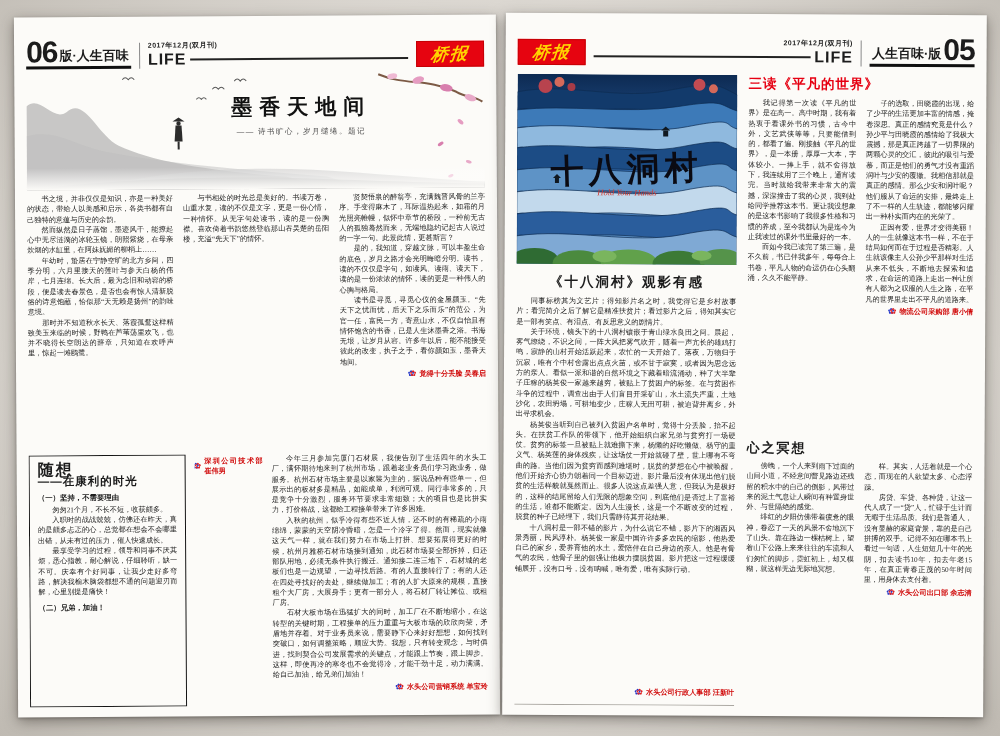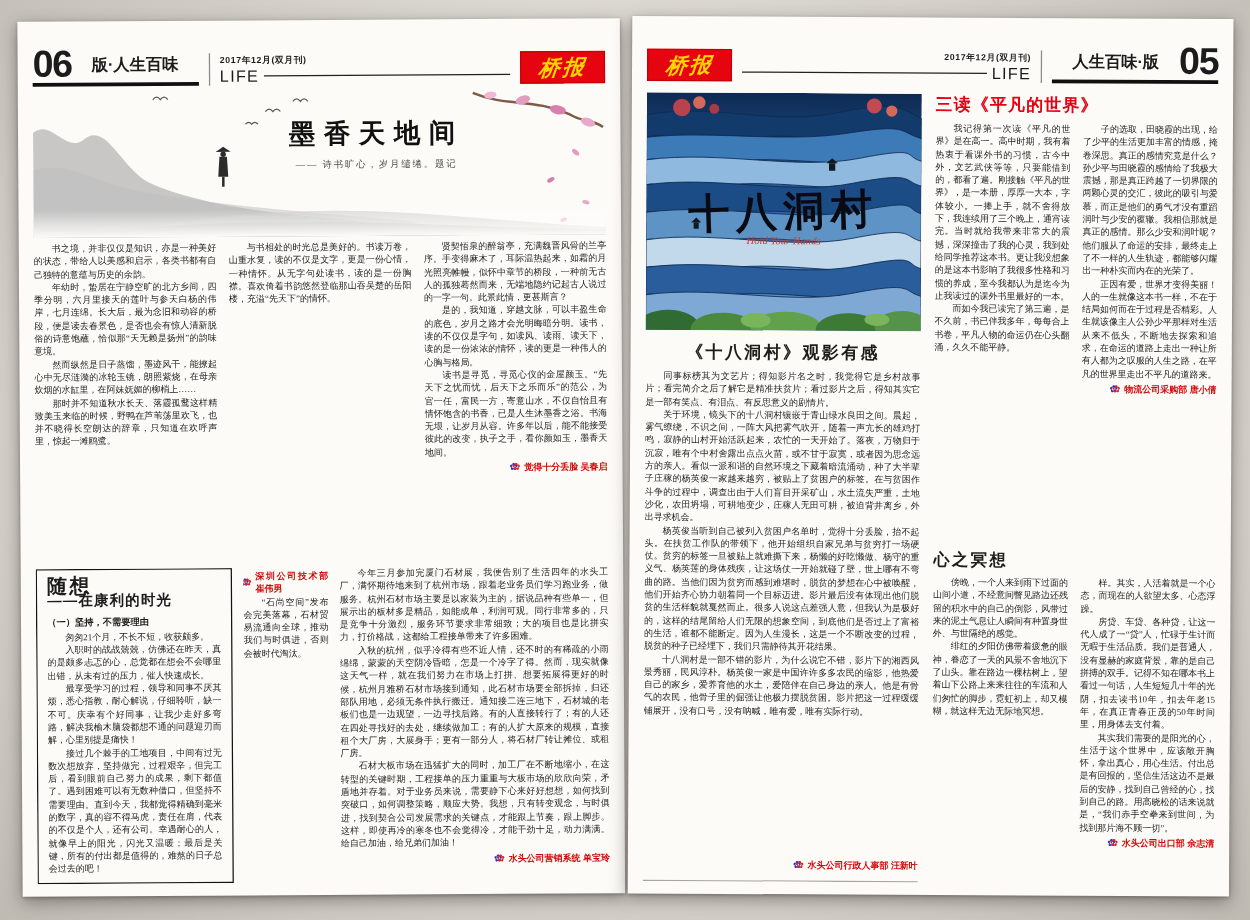--- a/index.html
+++ b/index.html
@@ -12,28 +12,28 @@
   .page{
     position:absolute;background:#fcfbf8;
     box-shadow:0 4px 14px rgba(55,50,44,.5), 0 1px 3px rgba(0,0,0,.3);
   }
   #page6{left:16px;top:16px;width:482px;height:700px;transform:rotate(-.35deg);}
   #page7{left:504px;top:14px;width:481px;height:702px;transform:rotate(.3deg);}
   .inner{position:absolute;inset:0;padding:10px 12px;box-sizing:border-box;display:flex;flex-direction:column;}
 
   
   .mast-row{display:flex;align-items:flex-end;gap:8px;height:42px;flex:none;}
-  .mast{display:flex;align-items:center;border-bottom:3px solid #101010;padding-bottom:1px;white-space:nowrap;}
+  .mast{display:flex;align-items:flex-end;border-bottom:3px solid #101010;padding-bottom:1px;white-space:nowrap;}
   .mast .num{font-family:"Liberation Sans","DejaVu Sans",sans-serif;font-size:30px;font-weight:900;line-height:.9;letter-spacing:-1px;}
-  .mast .sec{font-family:Liberation Sans, sans-serif;font-size:13px;font-weight:900;margin:0 16px;}
+  .mast .sec{font-family:Liberation Sans, sans-serif;font-size:13px;font-weight:900;margin:0 2px;}
   .vdiv{width:1px;height:26px;background:#8a8a8a;flex:none;}
   .datecol{display:flex;flex-direction:column;justify-content:flex-end;font-family:"Liberation Sans","DejaVu Sans",sans-serif;}
   .datecol .date{font-size:7px;font-weight:700;letter-spacing:.5px;}
   .liferow{display:flex;align-items:center;gap:4px;}
-  .liferow .life{font-size:13px;font-weight:400;letter-spacing:1px;}
+  .liferow .life{font-size:16px;font-weight:700;letter-spacing:1px;}
   .hline{height:1.5px;background:#222;flex:1;}
   .grow{flex:1;}
   .logo{
     flex:none;width:68px;height:26px;background:#e60410;display:flex;align-items:center;justify-content:center;
     box-shadow:0 0 0 1px #c40005 inset;
   }
   .logo span{
     color:#ffd400;font-size:17px;font-weight:900;font-style:italic;letter-spacing:2px;
     transform:skewX(-8deg) rotate(-2deg);font-family:"Liberation Serif","DejaVu Serif",serif;
   }
@@ -140,22 +140,22 @@
       </svg>
       <div class="hero-text">
         <div class="hero-title">墨香天地间</div>
         <div class="hero-sub">—— 诗书旷心，岁月缱绻。题记</div>
       </div>
     </div>
 
     <div class="cols a1cols bodytext">
       <div class="col">
           <p class="para">书之境，并非仅仅是知识，亦是一种美好的状态，带给人以美感和启示，各类书都有自己独特的意蕴与历史的余韵。</p>
+          <p class="para">然而纵然是日子蒸馏，墨迹风干，能撩起心中无尽涟漪的冰轮玉镜，朗照紫烧，在母亲炊烟的水缸里，在阿妹妩媚的柳梢上……</p>
           <p class="para">年幼时，蛰居在宁静空旷的北方乡间，四季分明，六月里接天的莲叶与参天白杨的伟岸，七月连绵。长大后，最为念旧和动容的桥段，便是读去春景色，是否也会有惊人清新脱俗的诗意饱蘸，恰似那“天无赖是扬州”的韵味意境。</p>
-          <p class="para">然而纵然是日子蒸馏，墨迹风干，能撩起心中无尽涟漪的冰轮玉镜，朗照紫烧，在母亲炊烟的水缸里，在阿妹妩媚的柳梢上……</p>
           <p class="para">那时并不知道秋水长天、落霞孤鹜这样精致美玉来临的时候，野鸭在芦苇荡里欢飞，也并不晓得长空朗达的辞章，只知道在欢呼声里，惊起一滩鸥鹭。</p>
         </div>
       <div class="col">
           <p class="para">与书相处的时光总是美好的。书读万卷，山重水复，读的不仅是文字，更是一份心情，一种情怀。从无字句处读书，读的是一份胸襟。喜欢倚着书韵悠然登临那山吞吴楚的岳阳楼，充溢“先天下”的情怀。</p>
         </div>
       <div class="col">
         <div>
             <p class="para">贤契悟泉的醉翁亭，充满魏晋风骨的兰亭序。手变得麻木了，耳际温热起来，如霜的月光照亮帷幔，似怀中章节的桥段，一种前无古人的孤独蓦然而来，无端地隐约记起古人说过的一字一句。此景此情，更甚斯言？</p>
             <p class="para">是的，我知道，穿越文脉，可以丰盈生命的底色，岁月之路才会光明晦暗分明。读书，读的不仅仅是字句，如读风、读雨、读天下，读的是一份浓浓的情怀，读的更是一种伟人的心胸与格局。</p>
             <p class="para">读书是寻觅，寻觅心仪的金屋颜玉。“先天下之忧而忧，后天下之乐而乐”的范公，为官一任，富民一方，寄意山水，不仅自怡且有情怀饱含的书香，已是人生沐墨香之浴。书海无垠，让岁月从容。许多年以后，能不能接受彼此的改变，执子之手，看你颜如玉，墨香天地间。</p>
@@ -169,33 +169,29 @@
 
     <div class="bottom">
       <div class="box bodytext">
         <div class="box-title">随想</div>
         <div class="box-sub">——在康利的时光</div>
         <div class="bh">（一）坚持，不需要理由</div>
         <div>
             <p class="para">匆匆21个月，不长不短，收获颇多。</p>
             <p class="para">入职时的战战兢兢，仿佛还在昨天，真的是颇多忐忑的心，总觉都在想会不会哪里出错，从未有过的压力，催人快速成长。</p>
             <p class="para">最享受学习的过程，领导和同事不厌其烦，悉心指教，耐心解说，仔细聆听，缺一不可。庆幸有个好同事，让我少走好多弯路，解决我榆木脑袋都想不通的问题迎刃而解，心里别提是痛快！</p>
-            <p class="para">接过几个棘手的工地项目，中间有过无数次想放弃，坚持做完，过程艰辛，但完工后，看到眼前自己努力的成果，剩下都值了。遇到困难可以有无数种借口，但坚持不需要理由。直到今天，我都觉得精确到毫米的数字，真的容不得马虎，责任在肩，代表的不仅是个人，还有公司。幸遇耐心的人，就像早上的阳光，闪光又温暖；最后是关键，所有的付出都是值得的，难熬的日子总会过去的吧！</p>
           </div>
         <div class="bh">（二）兄弟，加油！</div>
 
       </div>
       <div class="colA bodytext">
         <div class="sig">
           <span class="flower">✿</span>
           <span>深圳公司技术部 崔伟男</span>
         </div>
-        <div>
-            <p class="para">“石尚空间”发布会完美落幕，石材贸易流通向全球，推动我们与时俱进，否则会被时代淘汰。</p>
-          </div>
       </div>
       <div class="wideCol bodytext">
         <div>
             <p class="para">今年三月参加完厦门石材展，我便告别了生活四年的水头工厂，满怀期待地来到了杭州市场，跟着老业务员们学习跑业务，做服务。杭州石材市场主要是以家装为主的，据说品种有些单一，但展示出的板材多是精品，如能成单，利润可观。同行非常多的，只是竞争十分激烈，服务环节要求非常细致；大的项目也是比拼实力，打价格战，这都给工程接单带来了许多困难。</p>
             <p class="para">入秋的杭州，似乎冷得有些不近人情，还不时的有稀疏的小雨绵绵，蒙蒙的天空阴冷昏暗，怎是一个冷字了得。然而，现实就像这天气一样，就在我们努力在市场上打拼、想要拓展得更好的时候，杭州月雅桥石材市场接到通知，此石材市场要全部拆掉，归还部队用地，必须无条件执行搬迁。通知接二连三地下，石材城的老板们也是一边观望，一边寻找后路。有的人直接转行了；有的人还在四处寻找好的去处，继续做加工；有的人扩大原来的规模，直接租个大厂房，大展身手；更有一部分人，将石材厂转让摊位、或租厂房。</p>
             <p class="para">石材大板市场在迅猛扩大的同时，加工厂在不断地缩小，在这转型的关键时期，工程接单的压力重重与大板市场的欣欣向荣，矛盾地并存着。对于业务员来说，需要静下心来好好想想，如何找到突破口，如何调整策略，顺应大势。我想，只有转变观念，与时俱进，找到契合公司发展需求的关键点，才能跟上节奏，跟上脚步。这样，即使再冷的寒冬也不会觉得冷，才能干劲十足，动力满满。给自己加油，给兄弟们加油！</p>
           </div>
         <div class="sig">
           <span class="flower">✿</span>
           <span>水头公司营销系统 单宝玲</span>
@@ -308,21 +304,20 @@
         <div class="mx-title">心之冥想</div>
         <div class="cols mx-cols bodytext">
           <div class="col">
               <p class="para">傍晚，一个人来到雨下过面的山间小道，不经意间瞥见路边还残留的积水中的自己的倒影，风带过来的泥土气息让人瞬间有种置身世外、与世隔绝的感觉。</p>
               <p class="para">绯红的夕阳仿佛带着疲惫的眼神，眷恋了一天的风景不舍地沉下了山头。靠在路边一棵枯树上，望着山下公路上来来往往的车流和人们匆忙的脚步，霓虹初上，却又模糊，就这样无边无际地冥想。</p>
             </div>
           <div class="col">
             <div>
                 <p class="para">样。其实，人活着就是一个心态，而现在的人欲望太多、心态浮躁。</p>
                 <p class="para">房贷、车贷、各种贷，让这一代人成了一“贷”人，忙碌于生计而无暇于生活品质。我们是普通人，没有显赫的家庭背景，靠的是自己拼搏的双手。记得不知在哪本书上看过一句话，人生短短几十年的光阴，扣去读书10年，扣去年老15年，在真正青春正茂的50年时间里，用身体去支付着。</p>
-                <p class="para">其实我们需要的是阳光的心，生活于这个世界中，应该敞开胸怀，拿出真心，用心生活。付出总是有回报的，坚信生活这边不是最后的安静，找到自己曾经的心，找到自己的路。用高晓松的话来说就是，“我们赤手空拳来到世间，为找到那片海不顾一切”。</p>
               </div>
             <div class="sig">
               <span class="flower">✿</span>
               <span>水头公司出口部 余志清</span>
             </div>
           </div>
         </div>
       </div>
     </div>
   </div>

